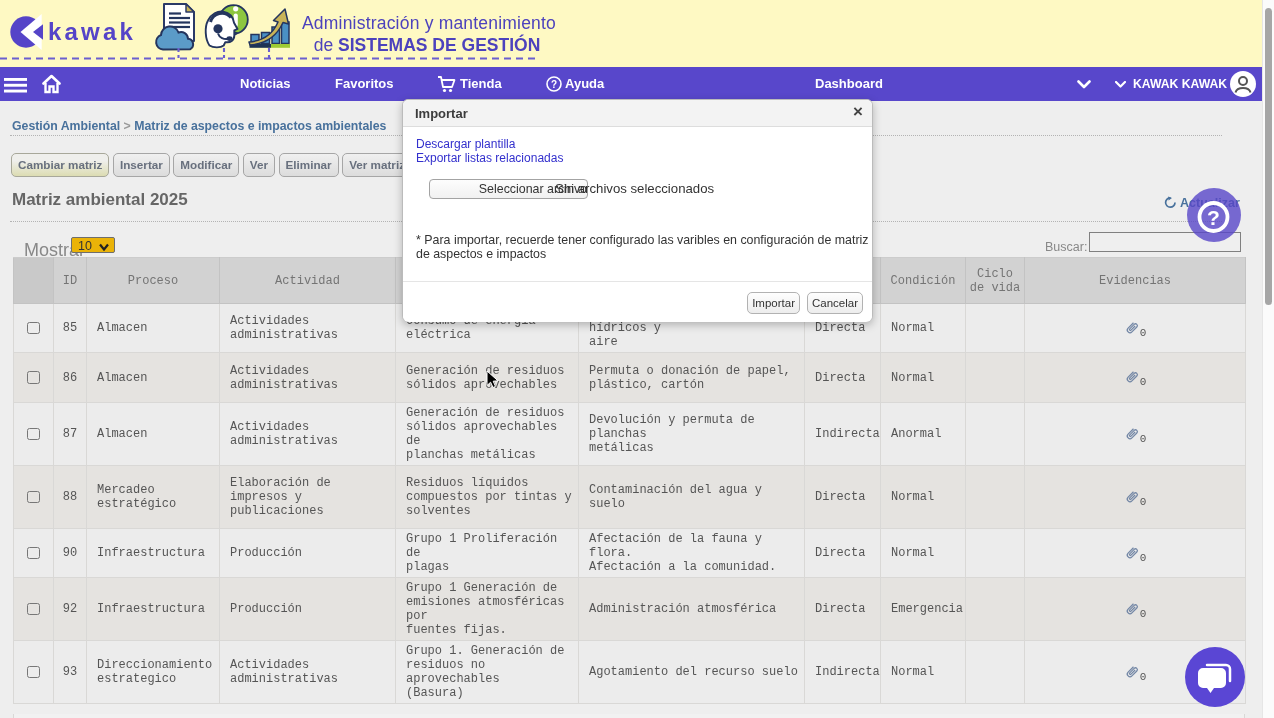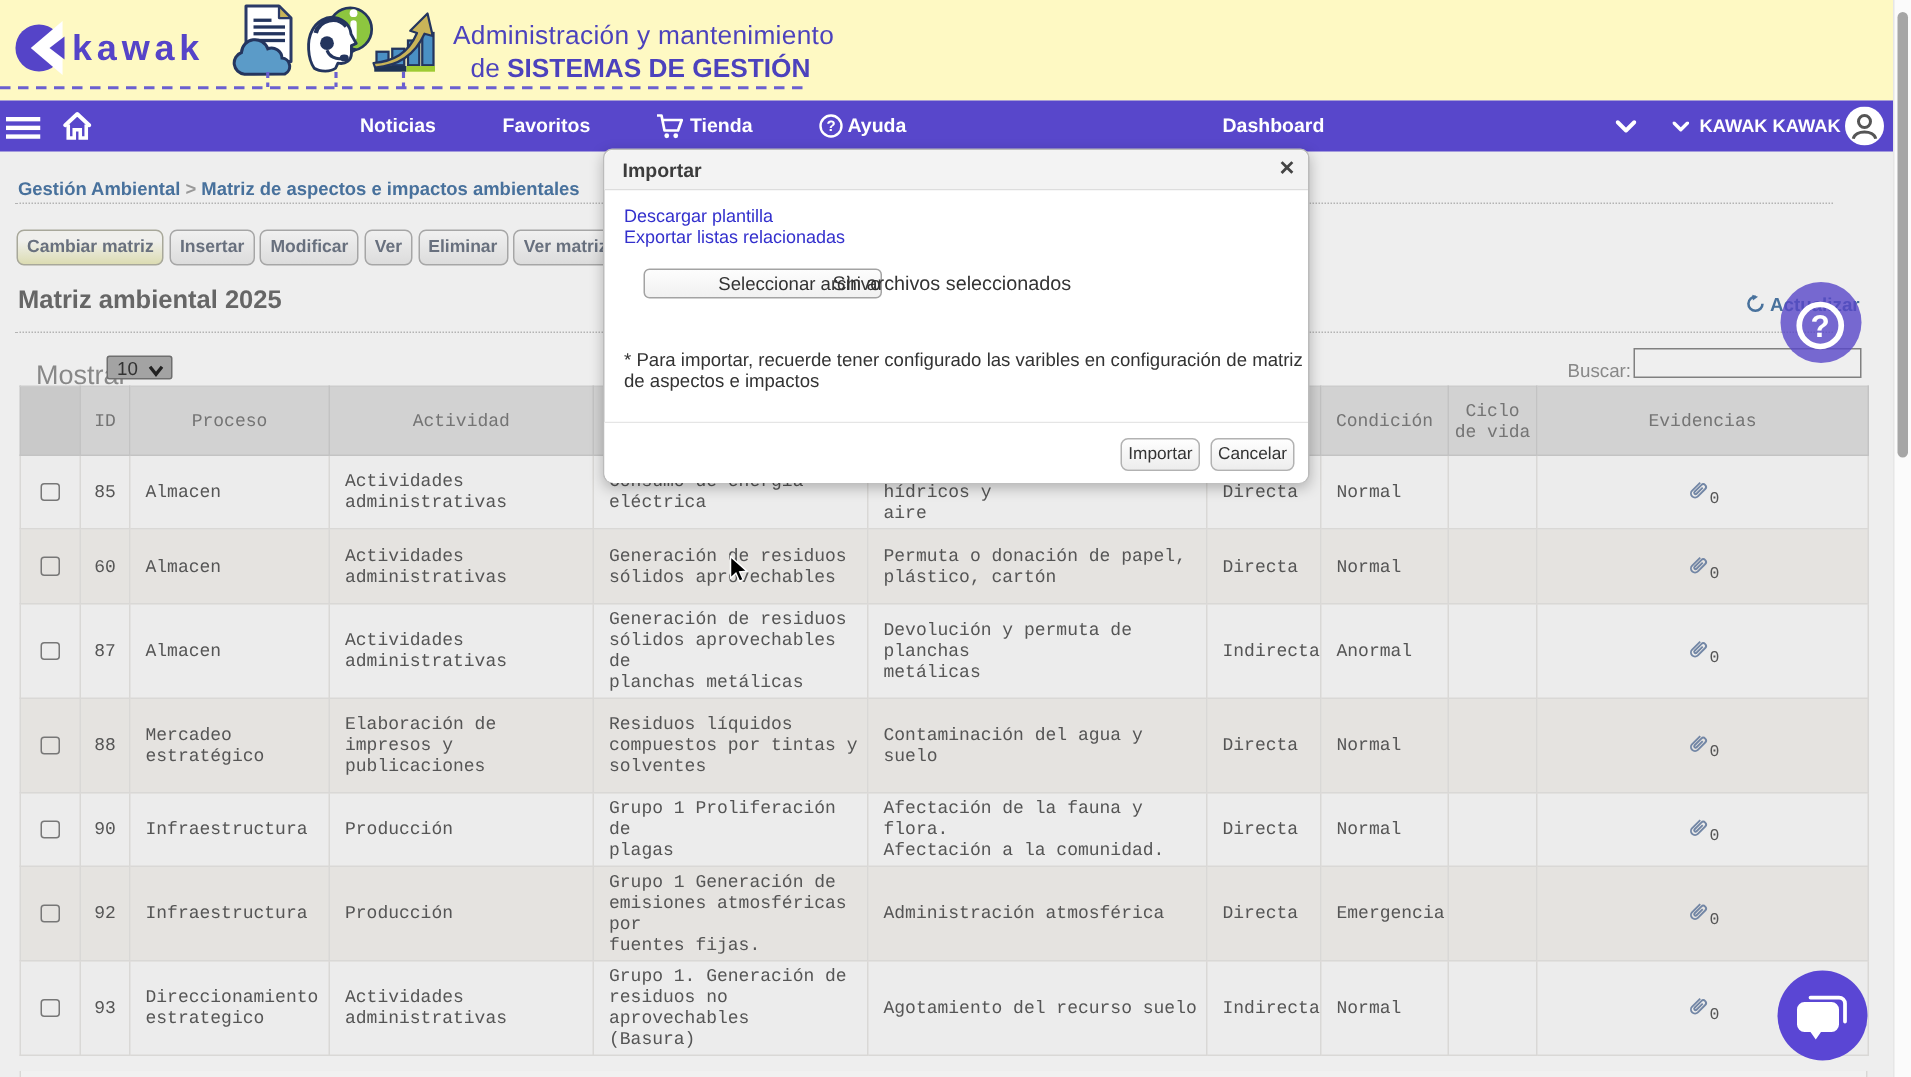--- a/index.html
+++ b/index.html
@@ -22,21 +22,21 @@
 
 #crumb { position:absolute; left:12px; top:119px; font-size:12.3px; font-weight:bold; color:#48719c; }
 #crumb .sep { color:#999; font-weight:bold; }
 .dotline { position:absolute; left:10px; width:1212px; border-top:1px dotted #b3b3b3; }
 #btnrow { position:absolute; left:11px; top:153px; }
 .gbtn { display:inline-block; height:24px; line-height:22px; padding:0 6px; margin-right:3.5px; font-size:11.7px; font-weight:bold; color:#68707e;
   background:linear-gradient(#f0f0f0,#dcdcdc); border:1px solid #a6a6a6; border-radius:5px; }
 .gbtn.first { background:linear-gradient(#efefec 30%,#dcdcb2); border-color:#a8a89a; }
 #pagetitle { position:absolute; left:12px; top:190px; font-size:17px; font-weight:bold; color:#666; }
 #mostrar { position:absolute; left:24px; top:240px; font-size:18px; color:#888; }
-#selbox { position:absolute; left:71px; top:237px; width:44px; height:16px; border:1px solid #6e6e6e; border-radius:2px; background:#a3a3a3; font-size:12.5px; color:#333; line-height:16px; padding-left:6px; }
+#selbox { position:absolute; left:71px; top:237px; width:44px; height:16px; border:1px solid #6e6e6e; border-radius:2px; background:#eab308; font-size:12.5px; color:#333; line-height:16px; padding-left:6px; }
 #buscarlbl { position:absolute; left:1045px; top:240px; font-size:12.5px; color:#888; }
 #buscarbox { position:absolute; left:1089px; top:232px; width:152px; height:20px; border:1px solid #808080; background:#efefef; }
 #refresh { position:absolute; left:1164px; top:196px; font-size:12.5px; font-weight:bold; color:#48719c; }
 
 
 table { border-collapse:collapse; table-layout:fixed; }
 #tbl { position:absolute; left:13px; top:257px; width:1232px; font-size:12px; color:#555;font-family:Liberation Mono, monospace; }
 #tbl th { background:#d2d2d2; color:#747474; font-weight:normal; height:46px; border:1px solid #c3c3c3; border-top:1px solid #cccccc; }
 #tbl th.cb { background:#c9c9c9; }
 #tbl td { border:1px solid #d9d8d6; padding:0 4px 0 10px; vertical-align:middle; line-height:14px; }
@@ -218,21 +218,21 @@
           <td>Normal</td>
           <td></td>
           <td class="c"><span class="clip"><svg width="16" height="16" viewBox="0 0 16 16" style="vertical-align:-3px">
                 <g transform="rotate(45 8 8)">
                   <path d="M5.3 3.2 V10.8 a2.7 2.7 0 0 0 5.4 0 V3.9 a1.85 1.85 0 0 0 -3.7 0 V10.2 a0.92 0.92 0 0 0 1.84 0 V4.4" fill="none" stroke="#7286a5" stroke-width="1.25"></path>
                 </g>
               </svg><span>0</span></span></td>
         </tr>
 <tr class="even" style="height:50px">
           <td class="c"><span class="cbx"></span></td>
-          <td class="c">60</td>
+          <td class="c">86</td>
           <td>Almacen</td>
           <td>Actividades administrativas</td>
           <td>Generación de residuos<br>sólidos aprovechables</td>
           <td>Permuta o donación de papel,<br>plástico, cartón</td>
           <td>Directa</td>
           <td>Normal</td>
           <td></td>
           <td class="c"><span class="clip"><svg width="16" height="16" viewBox="0 0 16 16" style="vertical-align:-3px">
                 <g transform="rotate(45 8 8)">
                   <path d="M5.3 3.2 V10.8 a2.7 2.7 0 0 0 5.4 0 V3.9 a1.85 1.85 0 0 0 -3.7 0 V10.2 a0.92 0.92 0 0 0 1.84 0 V4.4" fill="none" stroke="#7286a5" stroke-width="1.25"></path>

